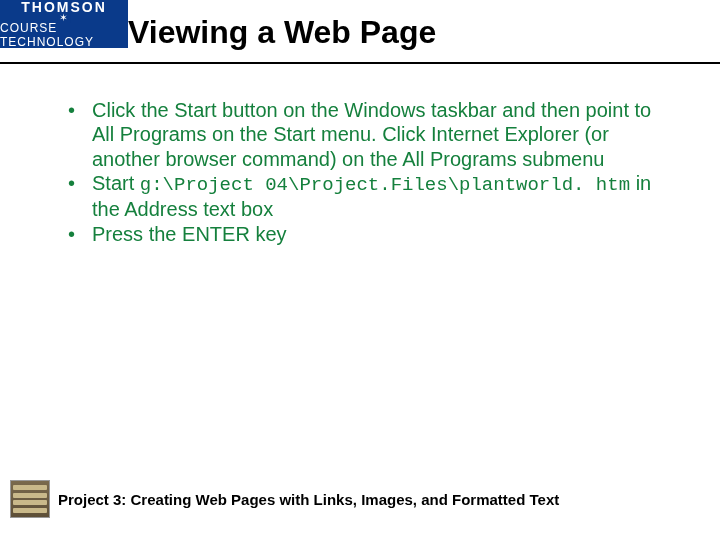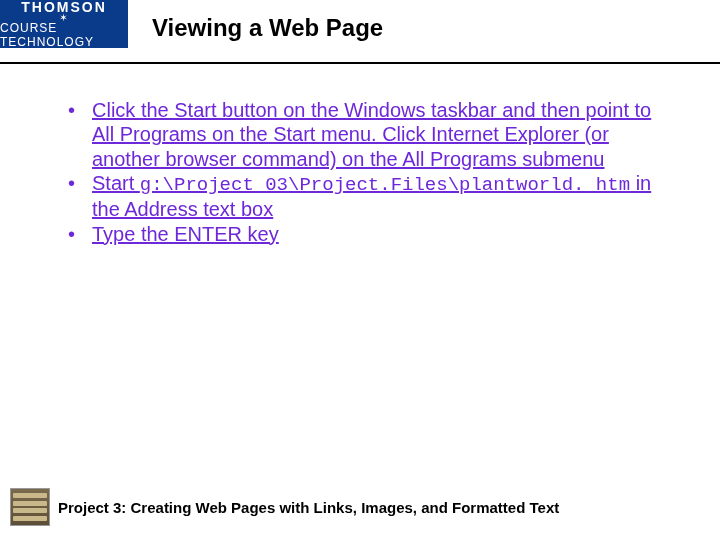--- a/index.html
+++ b/index.html
@@ -51,54 +51,53 @@
     font-size: 10px;
     background: #0a3a8a;
     padding: 0 2px;
   }
   .logo-bottom {
     font-size: 12px;
     letter-spacing: 1px;
     margin-top: 2px;
   }
   .title {
-    font-size: 24px;
+    font-size: 32px;
     font-weight: bold;
     color: #000;
-    padding: 14px 0 0 24px;
+    padding: 14px 0 0 0;
   }
   .content {
     padding: 34px 52px 0 60px;
   }
   .bullets {
     list-style: none;
   }
   .bullets li {
     font-size: 20px;
     line-height: 1.22;
-    color: #6d28d9;
+    color: #15803d;
     position: relative;
     padding-left: 32px;
     margin-bottom: 0;
-    text-decoration: underline;
   }
   .bullets li::before {
     content: "•";
     position: absolute;
     left: 8px;
     top: 0;
     font-size: 20px;
   }
   .mono {
     font-family: "Courier New", Courier, monospace;
     font-size: 19px;
   }
   .footer {
     position: absolute;
-    bottom: 14px;
+    bottom: 22px;
     left: 10px;
     right: 10px;
     display: flex;
     align-items: center;
     text-align: center;
   }
   .footer-logo {
     width: 40px;
     height: 38px;
     background: linear-gradient(#7a6a4d, #5d4f37);
@@ -132,22 +131,22 @@
       <span class="logo-star">✶</span>
     </div>
     <div class="logo-bottom">COURSE TECHNOLOGY</div>
   </div>
   <div class="title">Viewing a Web Page</div>
 </div>
 
 <div class="content">
   <ul class="bullets">
     <li><span>Click the Start button on the Windows taskbar and then point to All Programs on the Start menu. Click Internet Explorer (or another browser command) on the All Programs submenu</span></li>
-    <li><span>Start </span><span class="mono">g:\Project 03\Project.Files\plantworld. htm</span><span> in the Address text box</span></li>
-    <li><span>Type the ENTER key</span></li>
+    <li><span>Start </span><span class="mono">g:\Project 04\Project.Files\plantworld. htm</span><span> in the Address text box</span></li>
+    <li><span>Press the ENTER key</span></li>
   </ul>
 </div>
 
 <div class="footer">
   <div class="footer-logo">
     <span></span>
       <span></span>
       <span></span>
       <span></span>
   </div>

